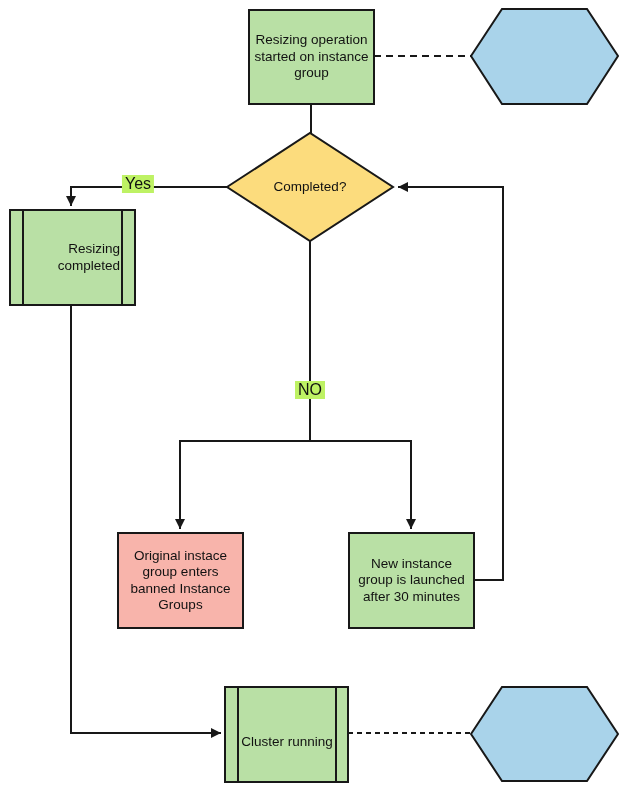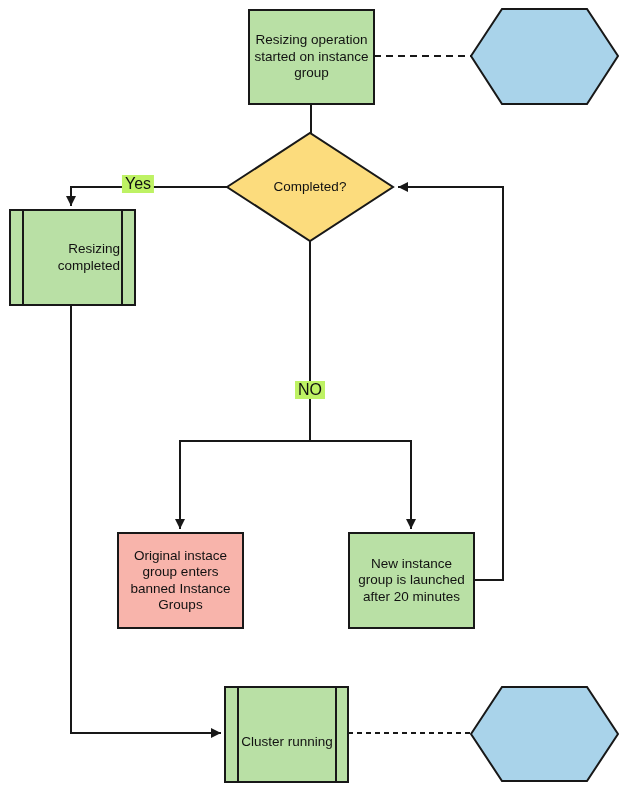--- a/index.html
+++ b/index.html
@@ -104,21 +104,21 @@
 
   <div class="label" style="left:251px; top:12px; width:121px; height:90px;">Resizing operation started on instance group</div>
 
 
   <div class="label" style="left:245px; top:135px; width:130px; height:104px;text-align:right;">Completed?</div>
 
   <div class="label" style="left:25px; top:212px; width:95px; height:91px;text-align:right;">Resizing completed</div>
 
   <div class="label" style="left:121px; top:535px; width:119px; height:91px;">Original instace group enters banned Instance Groups</div>
 
-  <div class="label" style="left:352px; top:535px; width:119px; height:91px;">New instance group is launched after 20 minutes</div>
+  <div class="label" style="left:352px; top:535px; width:119px; height:91px;">New instance group is launched after 30 minutes</div>
 
   <div class="label" style="left:240px; top:697px; width:94px; height:91px;">Cluster running</div>
 
 
   <span class="edge-label" style="left:138px; top:184px;">Yes</span>
 
   <span class="edge-label" style="left:310px; top:352px;margin-top:38px;">NO</span>
 
 </div>
 

